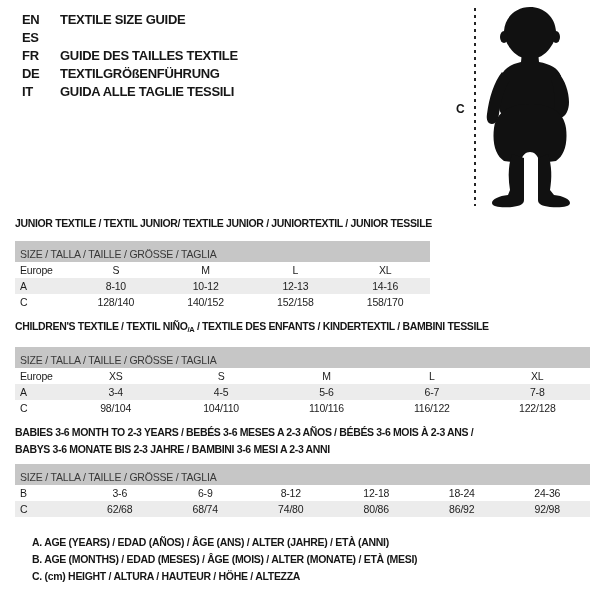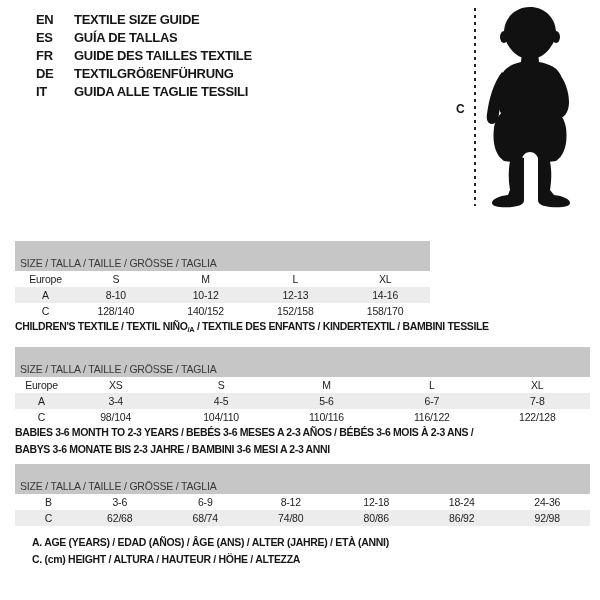--- a/index.html
+++ b/index.html
@@ -3,44 +3,44 @@
 <meta charset="utf-8">
 <style>
   html,body{margin:0;padding:0;background:#fff;}
   body{font-family:"Liberation Sans","DejaVu Sans",sans-serif;color:#1c1c1c;}
   .frame{position:relative;width:600px;height:600px;background:#fff;overflow:hidden;}
 
   
   .langs{position:absolute;left:22px;top:11px;}
   .lang-row{display:flex;height:18px;line-height:18px;font-weight:bold;
             font-size:13px;letter-spacing:-0.3px;color:#161616;}
-  .lang-code{width:38px;flex:0 0 38px;margin-left:14px;}
+  .lang-code{width:38px;flex:0 0 38px;}
   .lang-label{white-space:nowrap;}
 
   
   .dotted-line{position:absolute;left:474px;top:8px;width:2px;height:198px;
     background:repeating-linear-gradient(to bottom,#242424 0 3px,transparent 3px 7px);}
   .c-label{position:absolute;left:456px;top:102px;font-size:12px;font-weight:bold;color:#161616;}
   .baby-svg{position:absolute;left:482px;top:6px;}
 
   
   .section-title{position:absolute;left:15px;font-size:10.5px;font-weight:bold;
     letter-spacing:-0.35px;white-space:nowrap;color:#161616;line-height:13px;}
   .t-junior{top:217px;}
   .t-children{top:320px;}
   .t-babies{top:424px;line-height:17px;}
   .sub{font-size:7.5px;vertical-align:-2px;}
 
   
   .size-table{position:absolute;left:15px;border-collapse:collapse;table-layout:fixed;
     font-size:10.5px;color:#1c1c1c;letter-spacing:-0.2px;}
   .size-table th{background:#c6c6c6;font-weight:normal;text-align:left;
-    padding:13px 0 0 5px;height:17px;color:#383838;overflow:hidden;white-space:nowrap;}
+    padding:4px 0 0 5px;height:17px;color:#383838;overflow:hidden;white-space:nowrap;}
   .size-table td{height:16px;text-align:center;padding:0;white-space:nowrap;}
-  .size-table td.lbl{text-align:center;padding-left:5px;}
+  .size-table td.lbl{text-align:left;padding-left:5px;}
   .size-table tr.stripe td{background:#ececec;}
   .tbl-junior{top:241px;width:415px;}
   .tbl-children{top:347px;width:575px;}
   .tbl-babies{top:464px;width:575px;}
 
   
   .legend{position:absolute;left:32px;top:534px;font-weight:bold;font-size:10.5px;
     line-height:17px;letter-spacing:-0.3px;color:#161616;}
   .legend div{white-space:nowrap;}
 </style>
@@ -49,21 +49,20 @@
 
 <div class="frame">
 
   <div class="langs">
     <div class="lang-row">
       <span class="lang-code">EN</span>
       <span class="lang-label">TEXTILE SIZE GUIDE</span>
     </div>
     <div class="lang-row">
       <span class="lang-code">ES</span>
-      <span class="lang-label">GUÍA DE TALLAS</span>
     </div>
     <div class="lang-row">
       <span class="lang-code">FR</span>
       <span class="lang-label">GUIDE DES TAILLES TEXTILE</span>
     </div>
     <div class="lang-row">
       <span class="lang-code">DE</span>
       <span class="lang-label">TEXTILGRÖßENFÜHRUNG</span>
     </div>
     <div class="lang-row">
@@ -81,20 +80,21 @@
       <ellipse cx="74" cy="31" rx="4" ry="6"></ellipse>
       <path d="M40,46 L56,46 L57,56 C68,58 76,62 79,70 L81,100 C81,106 78,110 72,112 L26,112 C20,110 17,106 17,100 L19,70 C22,62 30,58 39,56 Z"></path>
       <path d="M20,66 C12,76 7,92 5,108 C4,114 6,118 10,118 C14,118 16,114 17,108 C19,94 23,82 28,74 Z"></path>
       <path d="M76,66 C83,74 87,86 87,96 C87,104 84,110 79,112 C74,113 71,109 72,102 C73,90 72,78 68,72 Z"></path>
       <path d="M48,98 C68,98 82,106 84,122 C86,138 82,150 74,155 L58,157 C56,149 52,146 48,146 C44,146 40,149 38,157 L22,155 C14,150 10,138 12,122 C14,106 28,98 48,98 Z"></path>
       <path d="M30,148 C26,160 26,172 28,184 L26,189 C17,190 10,193 10,197 C10,201 20,202 30,201 C38,200 42,198 42,194 L42,152 Z"></path>
       <path d="M66,148 C70,160 70,172 68,184 L72,189 C81,190 88,193 88,197 C88,201 78,202 68,201 C60,200 56,198 56,194 L56,152 Z"></path>
     </g>
   </svg>
 
+  <div class="section-title t-junior">JUNIOR TEXTILE / TEXTIL JUNIOR/ TEXTILE JUNIOR / JUNIORTEXTIL / JUNIOR TESSILE</div>
   <table class="size-table tbl-junior">
     <colgroup>
         <col style="width:56px">
         <col>
         <col>
         <col>
         <col>
       </colgroup>
     <thead>
       <tr>
@@ -207,16 +207,17 @@
         <td>74/80</td>
         <td>80/86</td>
         <td>86/92</td>
         <td>92/98</td>
       </tr>
     </tbody>
   </table>
 
   <div class="legend">
     <div>A. AGE (YEARS) / EDAD (AÑOS) / ÂGE (ANS) / ALTER (JAHRE) / ETÀ (ANNI)</div>
+    <div>B. AGE (MONTHS) / EDAD (MESES) / ÂGE (MOIS) / ALTER (MONATE) / ETÀ (MESI)</div>
     <div>C. (cm) HEIGHT / ALTURA / HAUTEUR / HÖHE / ALTEZZA</div>
   </div>
 
 </div>
 
 </body></html>

